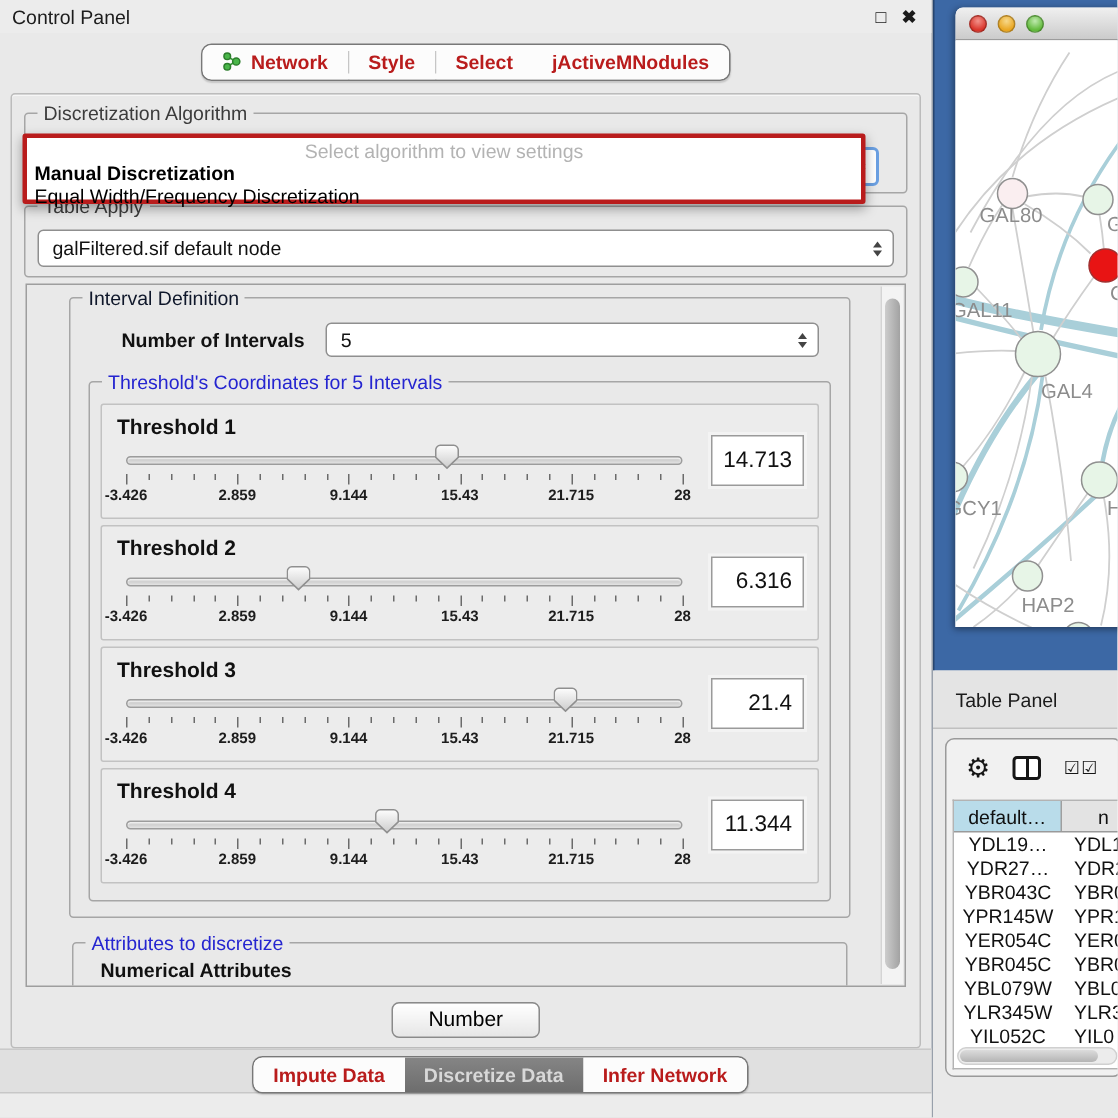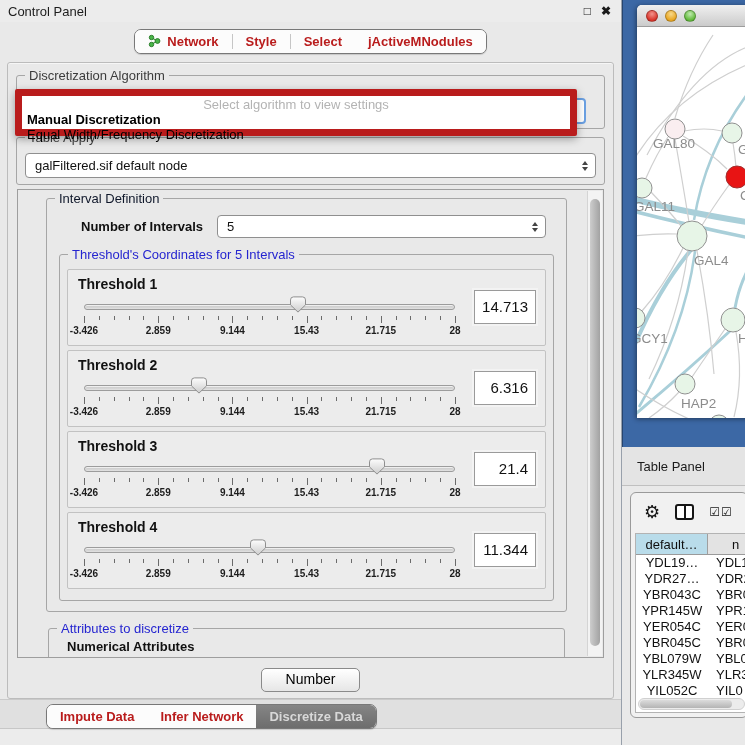--- a/index.html
+++ b/index.html
@@ -26,21 +26,21 @@
 
   .grp-algo { position:absolute; left:8px; right:8px; top:12px; height:54px; }
   .combo { position:relative; background:#fff; border:1px solid #8f8f8f; border-radius:4px; font-size:13px; display:flex; align-items:center; padding:0 20px 0 9px; }
   .combo.focused { border:2px solid #6ba0e2; }
   .combo .arrows { position:absolute; right:7px; top:50%; transform:translateY(-50%); display:flex; flex-direction:column; gap:2px; }
   .combo .arrows i { display:block; width:0; height:0; border-left:3.5px solid transparent; border-right:3.5px solid transparent; }
   .combo .arrows .up { border-bottom:4px solid #444; }
   .combo .arrows .dn { border-top:4px solid #444; }
   .algo-combo { position:absolute; left:8px; right:18px; top:22px; height:26px; }
 
-  .popup { position:absolute; left:7px; top:26px; width:562px; height:47px; background:#fff; border:7px solid #b91c1c; border-radius:2px; box-shadow:0 3px 8px rgba(0,0,0,.35); z-index:9; padding-top:1px; }
+  .popup { position:absolute; left:7px; top:26px; width:562px; height:47px; background:#fff; border:3px solid #b91c1c; border-radius:2px; box-shadow:0 3px 8px rgba(0,0,0,.35); z-index:9; padding-top:1px; }
   .popup .hint { text-align:center; font-size:13px; color:#b3b3b3; line-height:15px; }
   .popup .opt { font-size:13px; line-height:15px; padding-left:5px; color:#000; }
   .popup .opt.strong { font-weight:bold; }
 
   .grp-table-data { position:absolute; left:8px; right:8px; top:74px; height:48px; }
   .td-combo { position:absolute; left:8px; right:8px; top:15px; height:25px; }
 
   .viewport { position:absolute; left:9px; right:9px; top:126px; bottom:40px; border:1px solid #9e9e9e; background:#e9e9e9; overflow:hidden; }
   .vscroll { position:absolute; top:1px; bottom:1px; right:1px; width:15px; background:#f3f3f3; border-left:1px solid #d4d4d4; }
   .vthumb { position:absolute; left:2px; right:2px; top:8px; bottom:10px; background:linear-gradient(90deg,#cdcdcd,#a2a2a2); border-radius:7px; }
@@ -67,21 +67,21 @@
   .t-value { width:62px; height:34px; align-self:center; background:#fff; border:1px solid #9a9a9a; box-shadow:0 0 0 2px #f3f3f3; font-size:15px; text-align:right; padding-right:7px; line-height:32px; margin-left:12px; }
 
   .grp-attrs { margin:16px 2px 0; padding:12px 8px 8px; }
   .attrs-heading { font-size:13px; font-weight:bold; margin:-2px 0 7px 0;padding-left:10px; }
 
   .apply-row { position:absolute; left:0; right:0; bottom:6px; text-align:center; }
   .btn { display:inline-block; font-size:14px; padding:2px 24px 4px; border:1px solid #8a8a8a; border-radius:5px; background:linear-gradient(#ffffff,#e6e6e6); color:#000; }
 
   .bottom-strip { position:absolute; left:0; right:0; bottom:0; height:46px; background:#e0e0e0; border-top:1px solid #cacaca; }
   .bottom-strip .lower { position:absolute; left:0; right:0; bottom:0; height:17px; background:#ececec; border-top:1px solid #c7c7c7; }
-  .bottom-tabs { position:absolute; left:0; right:0; top:4px; text-align:left;margin-left:46px; }
+  .bottom-tabs { position:absolute; left:0; right:0; top:4px; text-align:center;margin-left:46px; }
 
   .net-ico { width:13px; height:14px; }
 
   
   #right-col { position:absolute; top:0; right:0; width:123px; height:745px; background:#e9e9e9; }
   .net-region { position:absolute; top:0; left:0; right:0; height:447px; background:#3c68a5; border-left:1px solid #27456f; }
   .mac-window { position:absolute; left:14px; top:5px; width:115px; height:413px; background:#fff; border-radius:5px 5px 0 0; box-shadow:-1px 1px 5px rgba(0,0,0,.45); }
   .mac-titlebar { height:22px; background:linear-gradient(#f0f0f0,#cbcbcb); border-bottom:1px solid #9c9c9c; border-radius:5px 5px 0 0; display:flex; align-items:center; padding-left:9px; gap:7px; }
   .light { width:12px; height:12px; border-radius:50%; border:1px solid rgba(0,0,0,.25); }
   .light.red    { background:radial-gradient(circle at 50% 35%, #f inherit, #d44); background:radial-gradient(circle at 50% 30%, #f2938c, #d9352b 70%); }
@@ -423,25 +423,25 @@
     </div>
   </div>
 
   <div class="bottom-strip">
     <div class="lower"></div>
     <div class="bottom-tabs">
       <div class="seg-tabs">
         <div class="seg">
             <span>Impute Data</span>
           </div>
+        <div class="seg selected">
+            <span>Discretize Data</span>
+          </div>
         <div class="seg">
             <span>Infer Network</span>
-          </div>
-        <div class="seg selected">
-            <span>Discretize Data</span>
           </div>
       </div>
     </div>
   </div>
 </div>
 
 <div id="right-col">
   <div class="net-region">
     <div class="mac-window">
       <div class="mac-titlebar">

